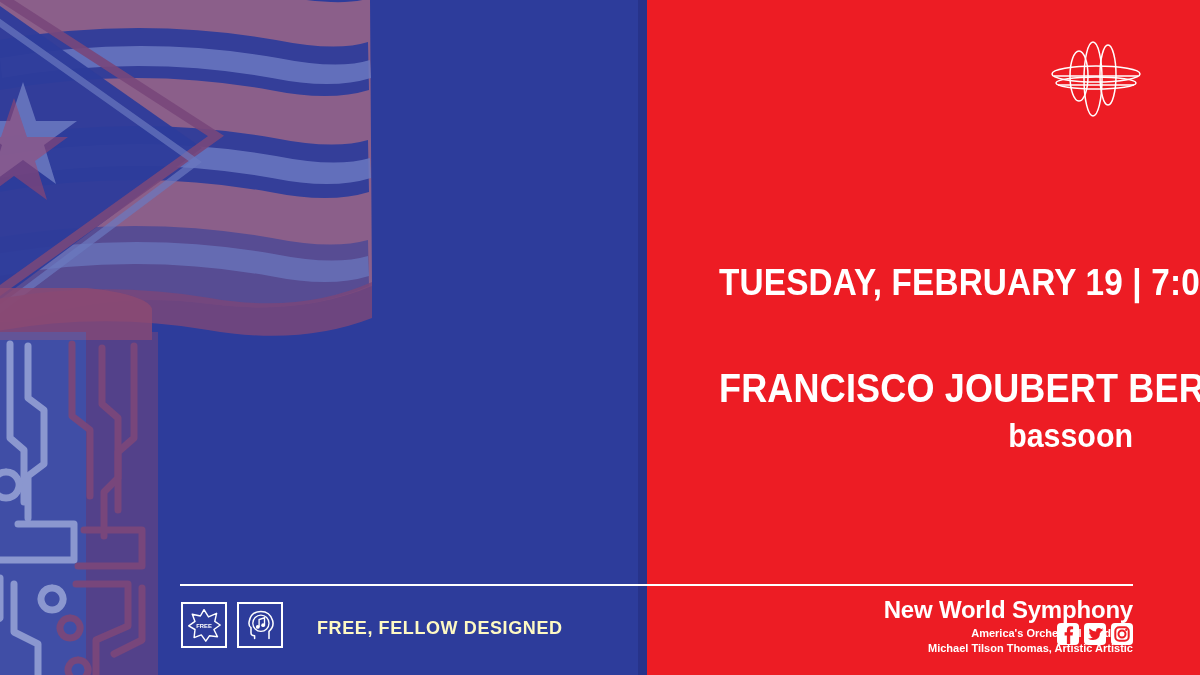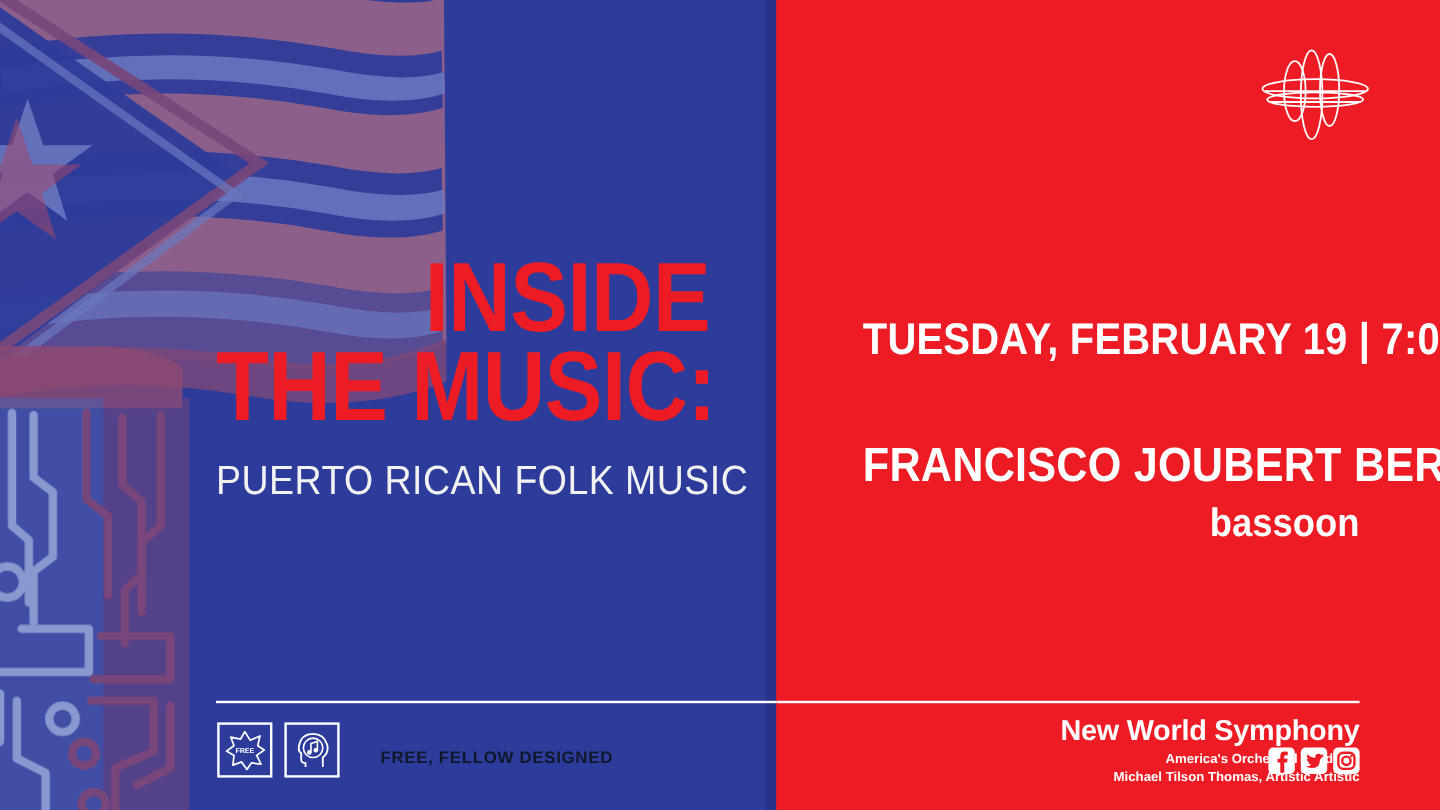--- a/index.html
+++ b/index.html
@@ -162,23 +162,23 @@
     border: 2px solid #FFFFFF;
     display: flex;
     align-items: center;
     justify-content: center;
     margin-right: 10px;
   }
   .badge-label {
     margin-left: 24px;
     font-family: "Liberation Sans Narrow", "Liberation Sans", sans-serif;
     font-weight: 700;
-    font-size: 14px;
+    font-size: 18px;
     letter-spacing: 0.6px;
-    color: #0f172a;
+    color: #fef9c3;
     white-space: nowrap;
     align-self: flex-end;
     margin-bottom: 9px;
   }
 
   
   .brand {
     position: absolute;
     right: 67px;
     top: 596px;
@@ -280,25 +280,20 @@
           <path d="M 168,58 L 168,150 L 152,164 L 152,222"></path>
           <path d="M 118,242 L 176,242 L 176,278 L 112,278"></path>
           <path d="M 110,296 L 162,296 L 162,338 L 130,352 L 130,396"></path>
           <path d="M 176,300 L 176,352 L 148,366"></path>
           <path d="M 104,330 a 10,10 0 1 0 0.1,0"></path>
           <path d="M 112,372 a 10,10 0 1 0 0.1,0"></path>
         </g>
       </g>
     </svg>
 
-    <div class="title-block">
-      <div class="title-line title-line-1">INSIDE</div>
-      <div class="title-line title-line-2">THE MUSIC:</div>
-      <div class="subtitle">PUERTO RICAN FOLK MUSIC</div>
-    </div>
 
     <div class="panel-left-edge"></div>
   </div>
 
   <div class="panel-right"></div>
 
   <svg class="logo-mark" viewBox="0 0 100 78">
     <g fill="none" stroke="#FFFFFF" stroke-width="1.5">
       <ellipse cx="33" cy="36" rx="9" ry="25"></ellipse>
       <ellipse cx="47" cy="39" rx="9" ry="37"></ellipse>

